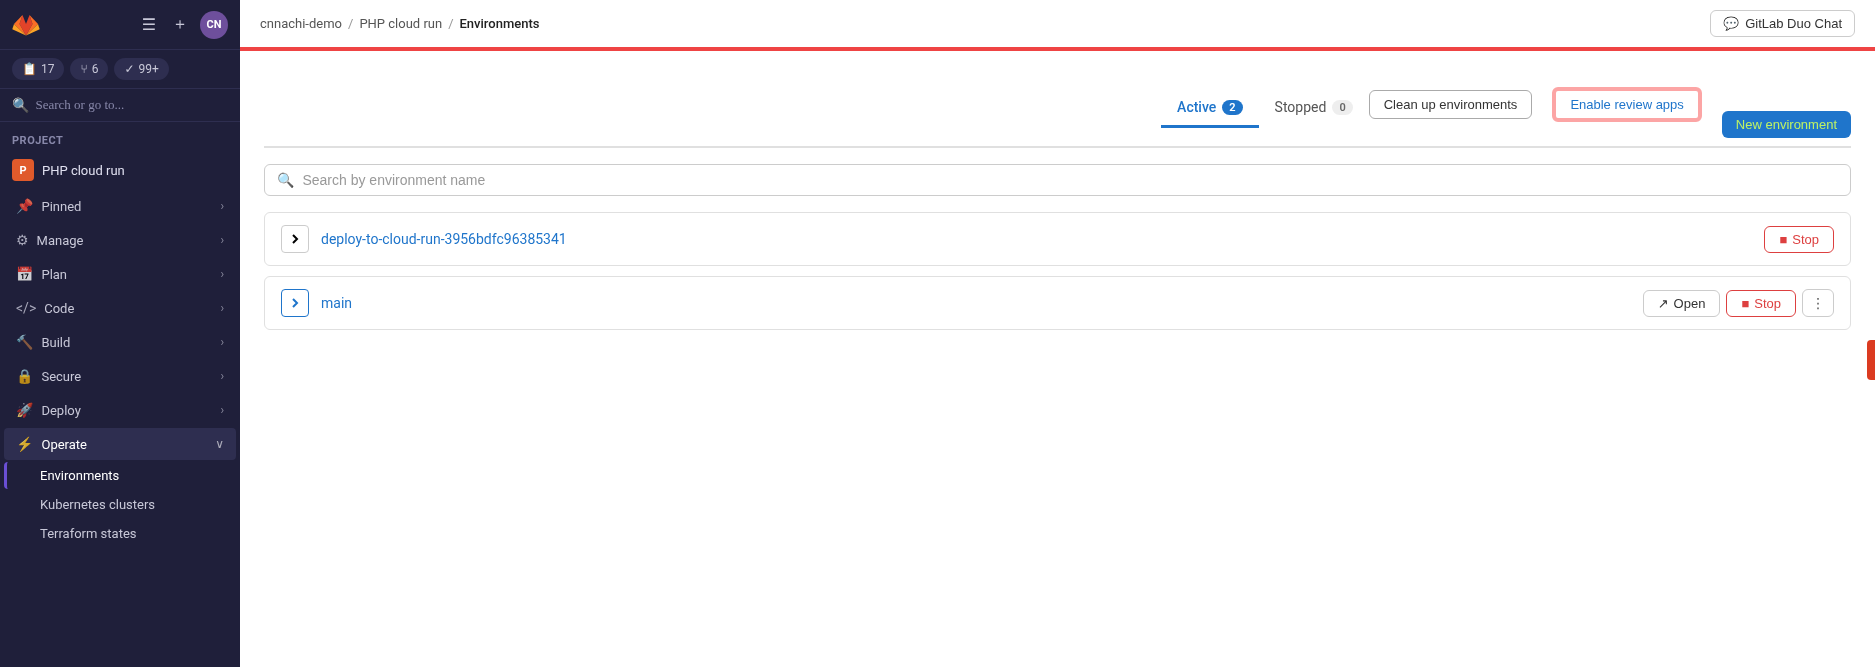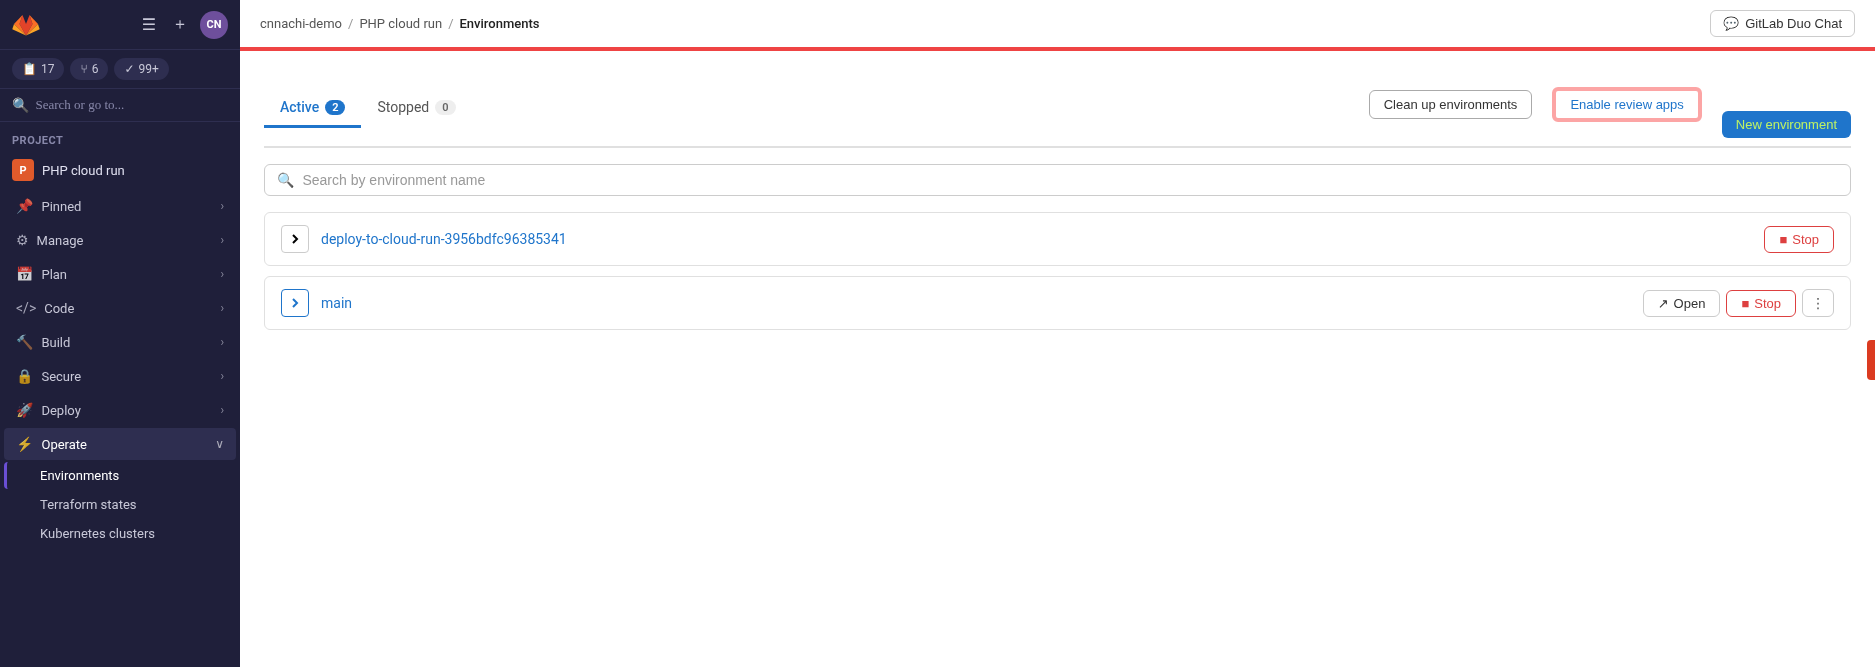--- a/index.html
+++ b/index.html
@@ -202,21 +202,21 @@
     .content {
       flex: 1;
       padding: 20px 24px;
       overflow-y: auto;
     }
 
     
     .tabs-row {
       display: flex;
       align-items: center;
-      justify-content: space-between;
+      justify-content: flex-end;
       border-bottom: 2px solid #e0e0e0;
       margin-bottom: 16px;
     }
     .tabs {
       display: flex;
       gap: 0;
     }
     .tab {
       padding: 8px 16px 10px;
       font-size: 14px;
@@ -487,24 +487,24 @@
     <div class="nav-item-left">
       <span class="nav-icon">⚡</span>
       <span>Operate</span>
     </div>
     <span class="nav-chevron">∨</span>
   </div>
   <div class="sub-nav-item active">
     <span>Environments</span>
   </div>
   <div class="sub-nav-item">
+    <span>Kubernetes clusters</span>
+  </div>
+  <div class="sub-nav-item">
     <span>Terraform states</span>
-  </div>
-  <div class="sub-nav-item">
-    <span>Kubernetes clusters</span>
   </div>
 </div>
 
 <div class="main">
   <div class="topbar">
     <div class="breadcrumb">
       <a href="#">cnnachi-demo</a>
       <span class="breadcrumb-sep">/</span>
       <a href="#">PHP cloud run</a>
       <span class="breadcrumb-sep">/</span>

